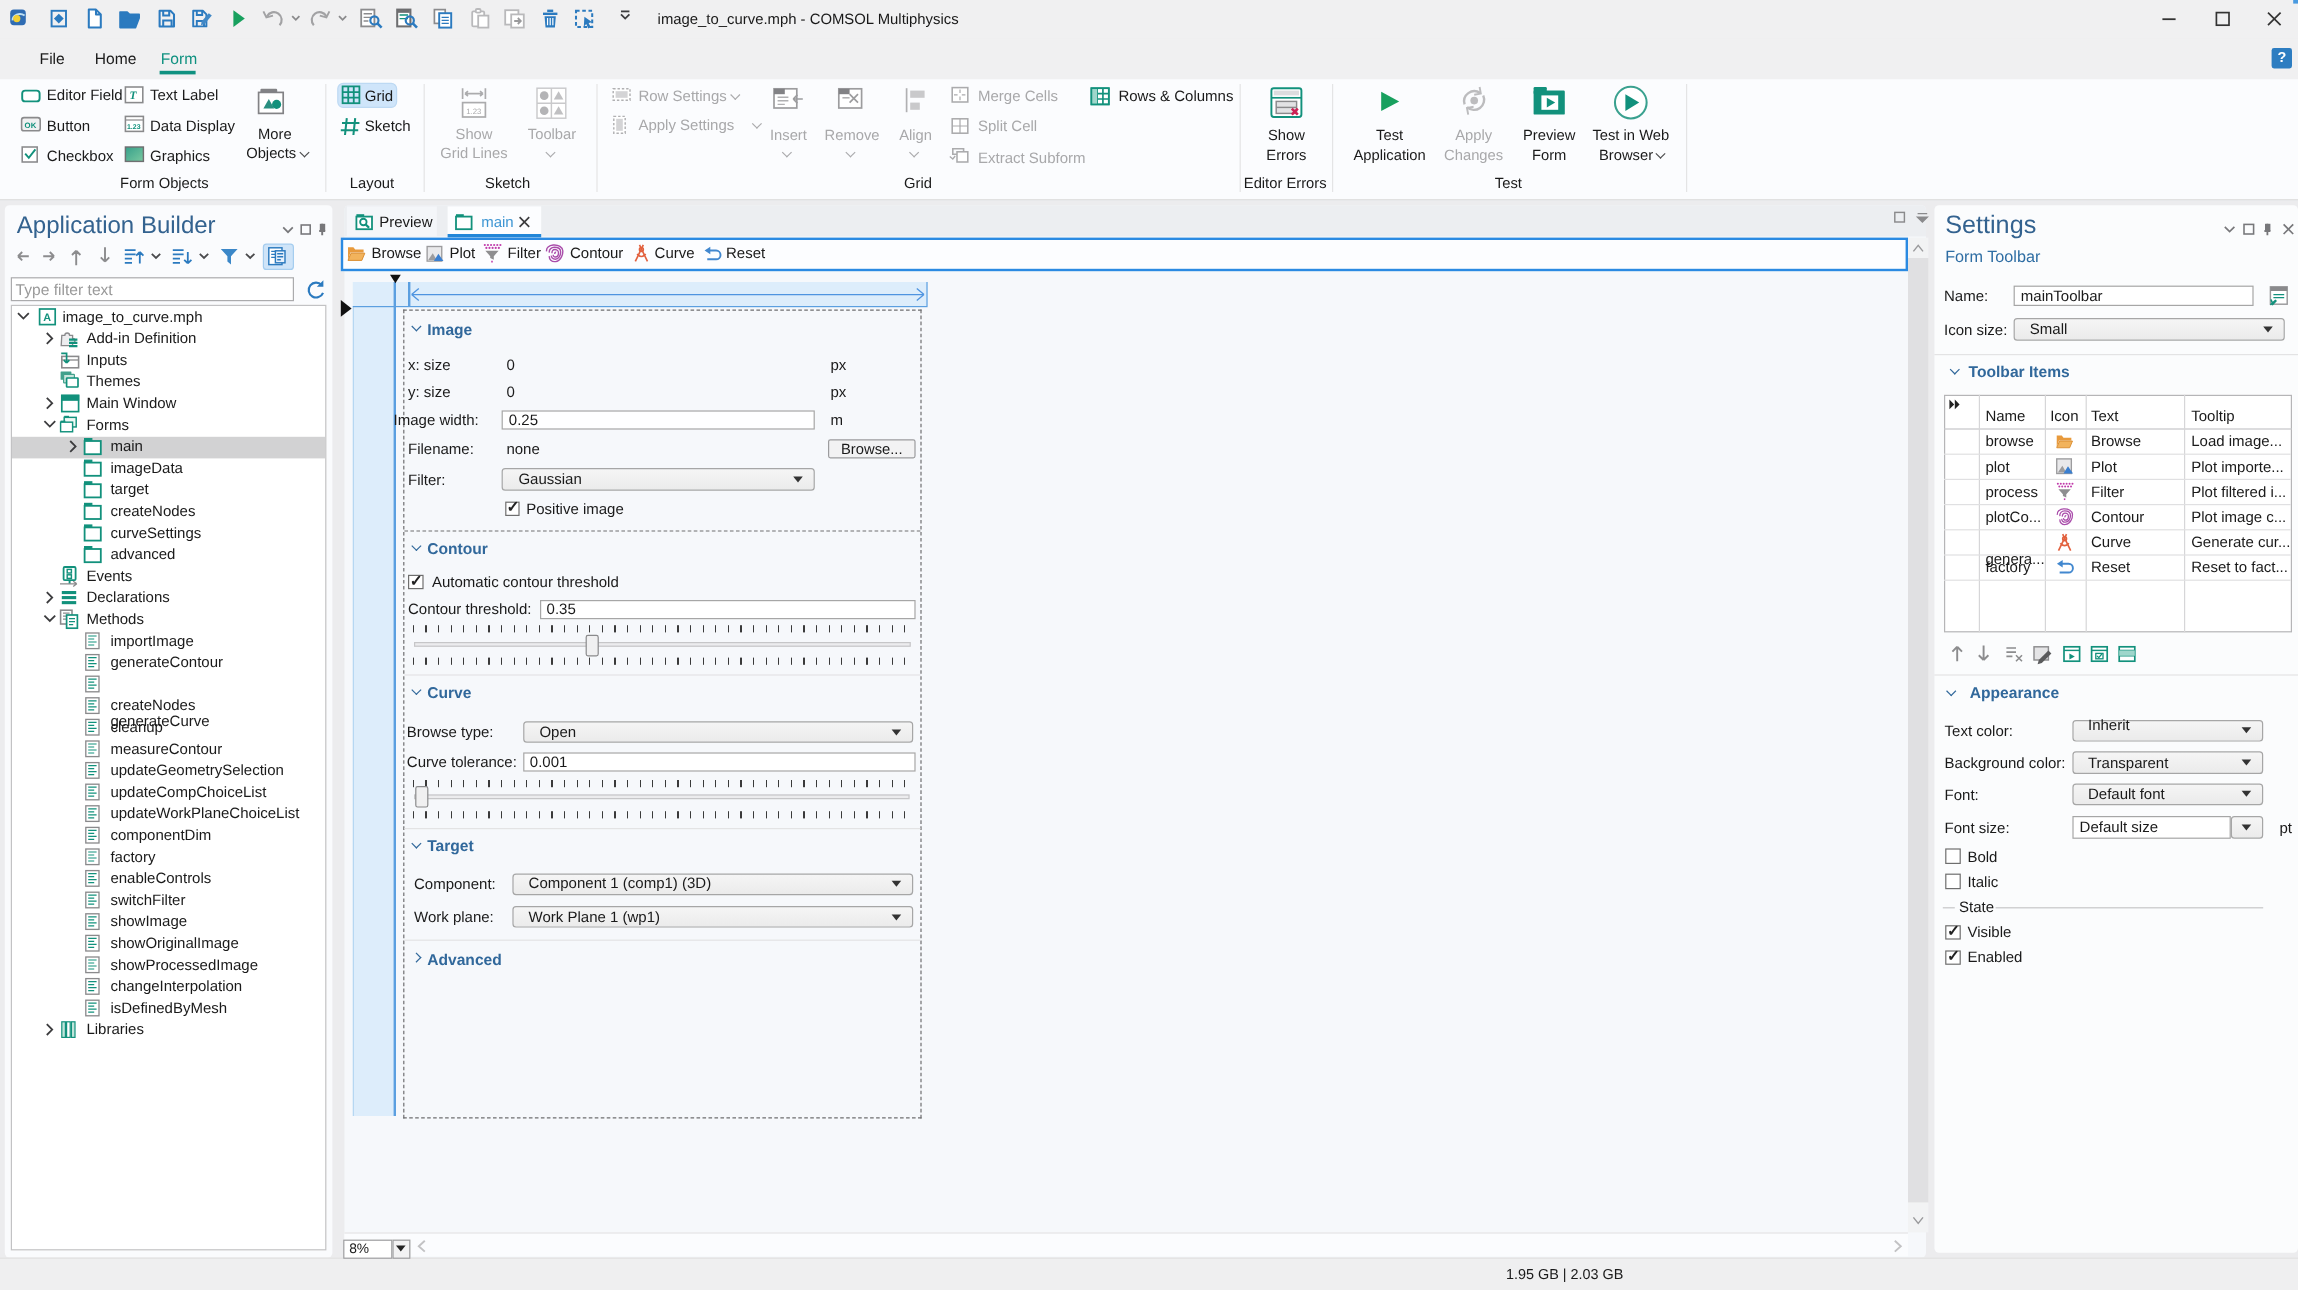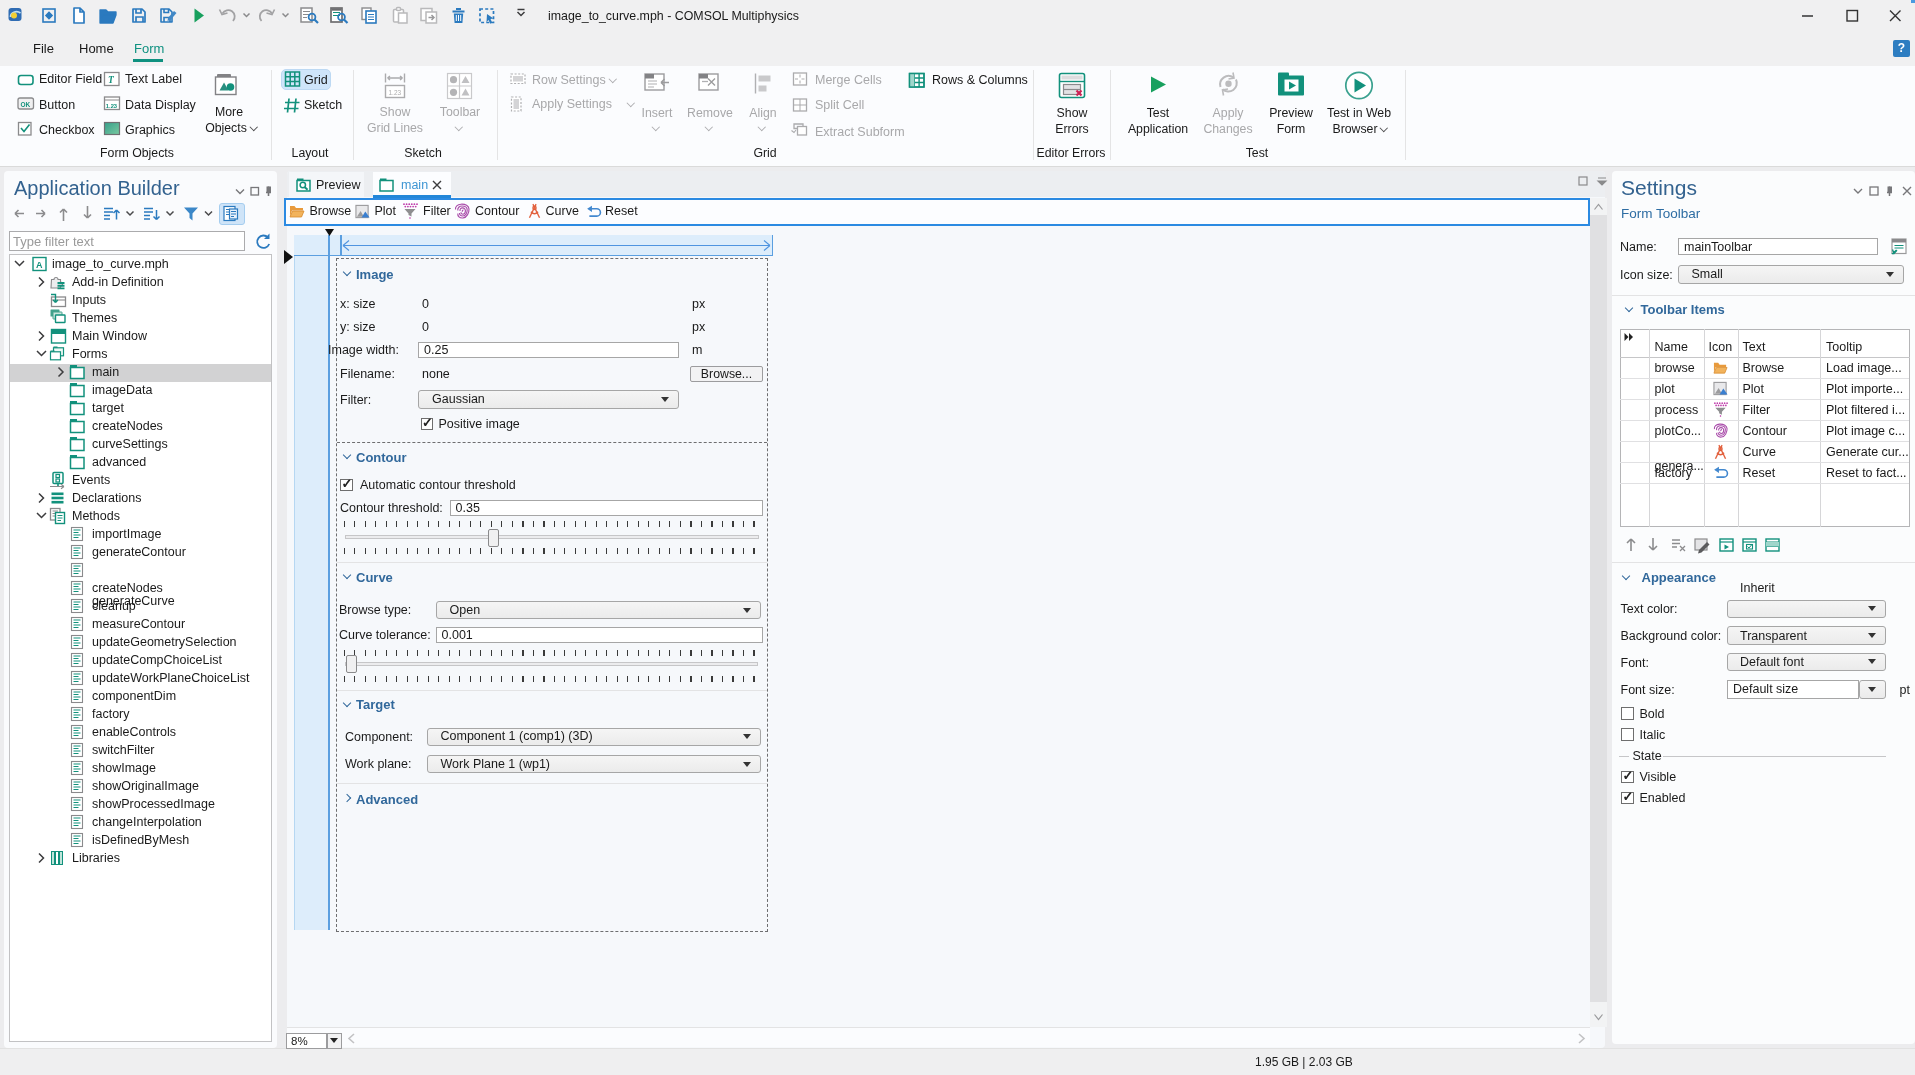--- a/index.html
+++ b/index.html
@@ -794,21 +794,21 @@
     <rect x="141" y="6" width="13" height="4.5" fill="#9fd6cb"></rect>
   </g>
 </svg>
 <div class="abs" style="left:1612px;top:562px;width:303px;height:1px;background:#e3e3e4"></div>
 <div class="cvd" style="left:1623px;top:573px"></div>
 <span class="sh" style="left:1641.5px;top:570px">Appearance</span>
 <span class="t" style="left:1620.5px;top:602px">Text color:</span>
 <div class="dd" style="left:1726.5px;top:599.5px;width:159px;height:18.5px">
     <div class="arr"></div>
   </div>
-<span class="t" style="left:1740px;top:581px">Inherit</span>
+<span class="t" style="left:1740px;top:597px">Inherit</span>
 <span class="t" style="left:1620.5px;top:628.5px">Background color:</span>
 <div class="dd" style="left:1726.5px;top:626px;width:159px;height:18.5px">
     <div class="arr"></div>
   </div>
 <span class="t" style="left:1740px;top:628.5px">Transparent</span>
 <span class="t" style="left:1620.5px;top:655.5px">Font:</span>
 <div class="dd" style="left:1726.5px;top:652.5px;width:159px;height:18.5px">
     <div class="arr"></div>
   </div>
 <span class="t" style="left:1740px;top:655px">Default font</span>

